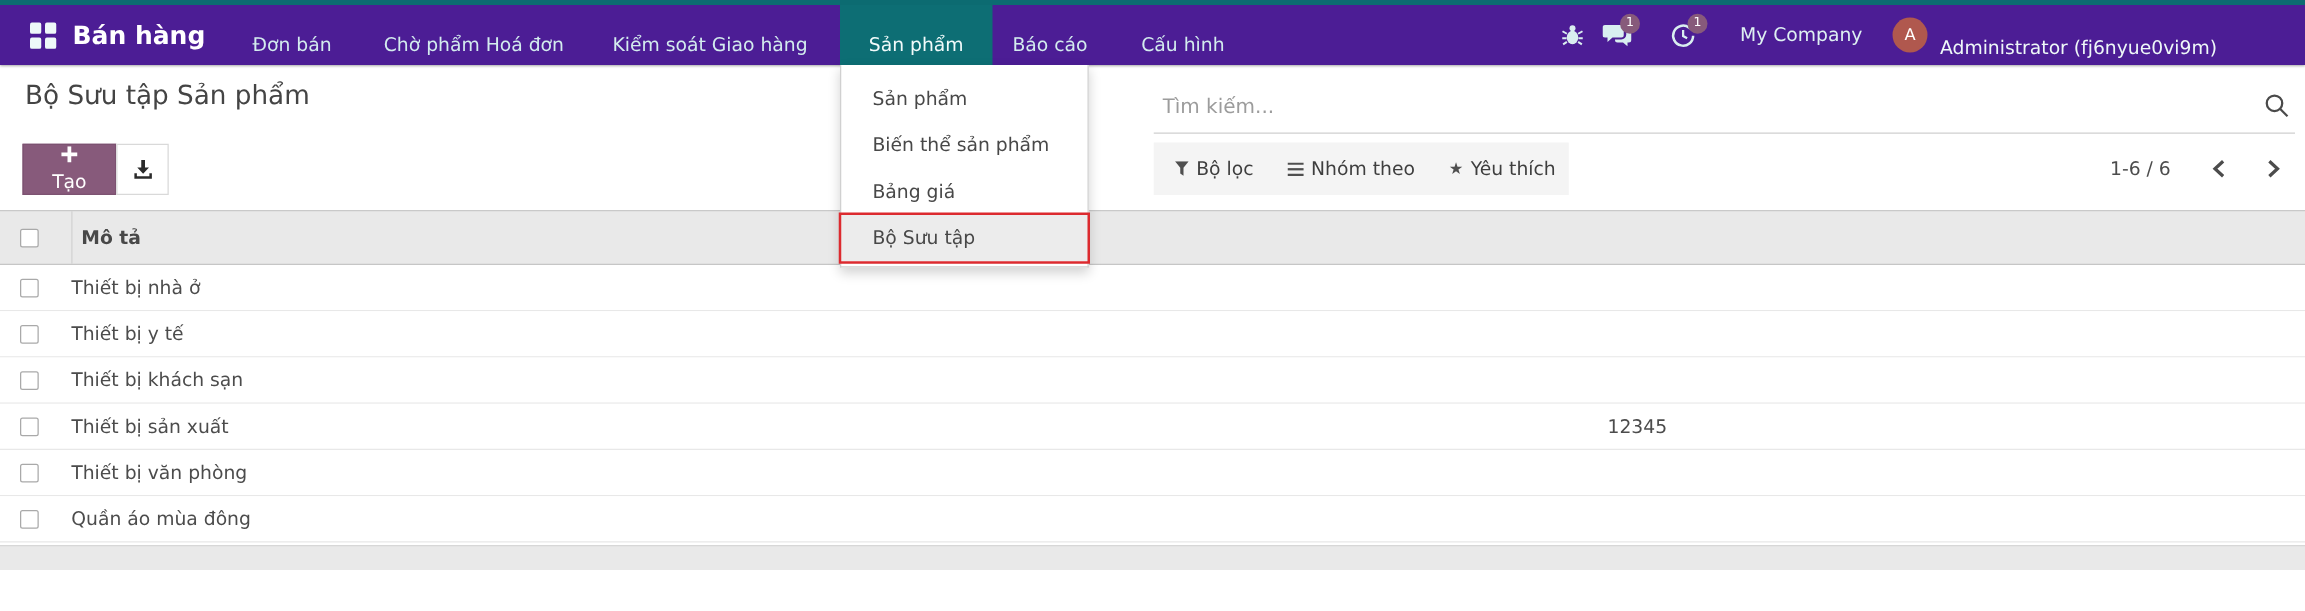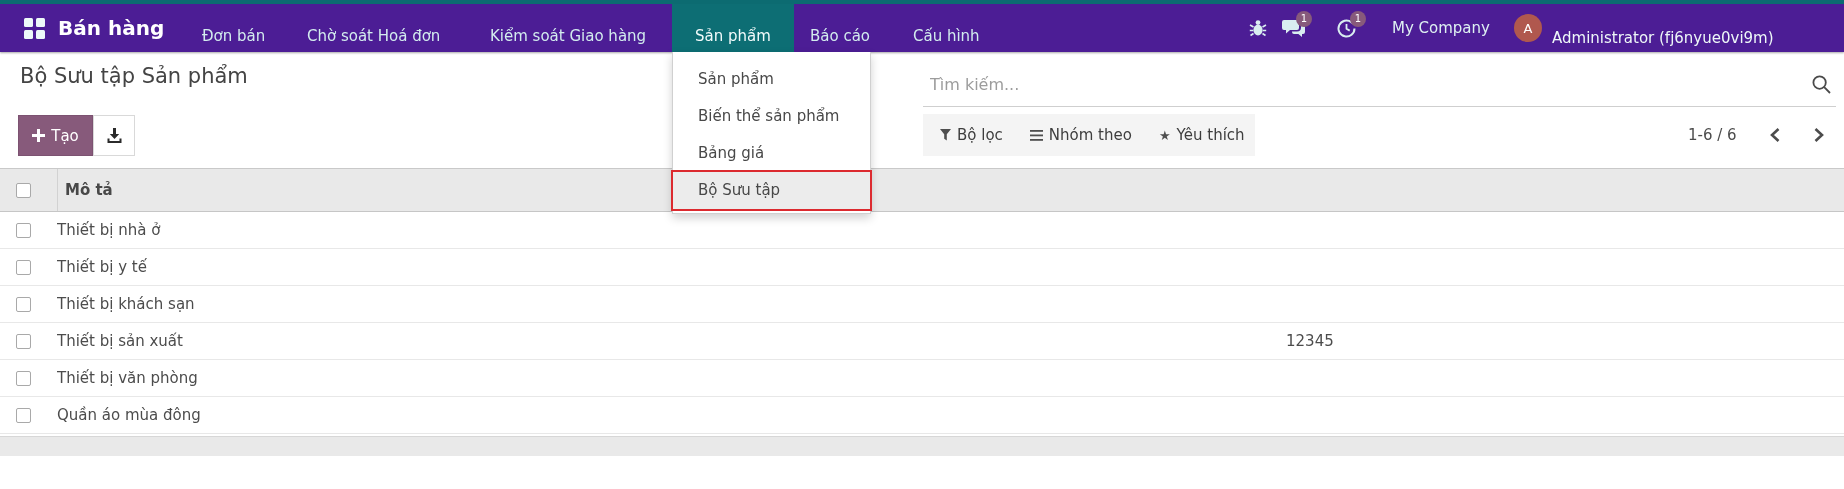--- a/index.html
+++ b/index.html
@@ -27,21 +27,21 @@
   .user-menu { position:absolute; left:1514px; top:0; height:48px; display:flex; align-items:center; gap:10px; cursor:pointer; }
   .avatar { width:28px; height:28px; border-radius:50%; background:#b0584e; color:#fff;
             font-size:13px; display:flex; align-items:center; justify-content:center; }
   .user-name { color:#eef8f8; font-size:15px; white-space:nowrap;margin-top:20px; }
 
   
   .page-title { position:absolute; left:20px; top:64px; font-size:21px; color:#444; }
   .btn-create { position:absolute; left:18px; top:115px; width:75px; height:41px;
                 background:#875a7b; border:1px solid #7c5271; color:#fff; font-size:15px;
                 display:flex; align-items:center; justify-content:center; gap:6px; cursor:pointer;
-                font-family:inherit; }
+                font-family:inherit;flex-direction:column; }
   .btn-export { position:absolute; left:93px; top:115px; width:42px; height:41px;
                 background:#fff; border:1px solid #d9d9d9; display:flex; align-items:center;
                 justify-content:center; cursor:pointer; }
   .search-wrap { position:absolute; left:923px; top:62px; width:913px; height:45px;
                  border-bottom:1px solid #cfcfcf; }
   .search-input { position:absolute; left:0; top:0; width:870px; height:44px; border:none; outline:none;
                   font-size:16px; color:#333; padding-left:7px; background:transparent;
                   font-family:inherit; }
   .search-input::placeholder { color:#9c9c9c; }
   .search-icon { position:absolute; right:4px; top:12px; cursor:pointer; }
@@ -95,21 +95,21 @@
           <span></span>
           <span></span>
       </span>
       <span class="brand">Bán hàng</span>
     </div>
 
     <div class="nav-item" style="left:185px">
         <span>Đơn bán</span>
       </div>
     <div class="nav-item" style="left:290px">
-        <span>Chờ soát Hoá đơn</span>
+        <span>Chờ phẩm Hoá đơn</span>
       </div>
     <div class="nav-item" style="left:473px">
         <span>Kiểm soát Giao hàng</span>
       </div>
     <div class="nav-item active" style="left:672px">
         <span>Sản phẩm</span>
       </div>
     <div class="nav-item" style="left:793px">
         <span>Báo cáo</span>
       </div>

